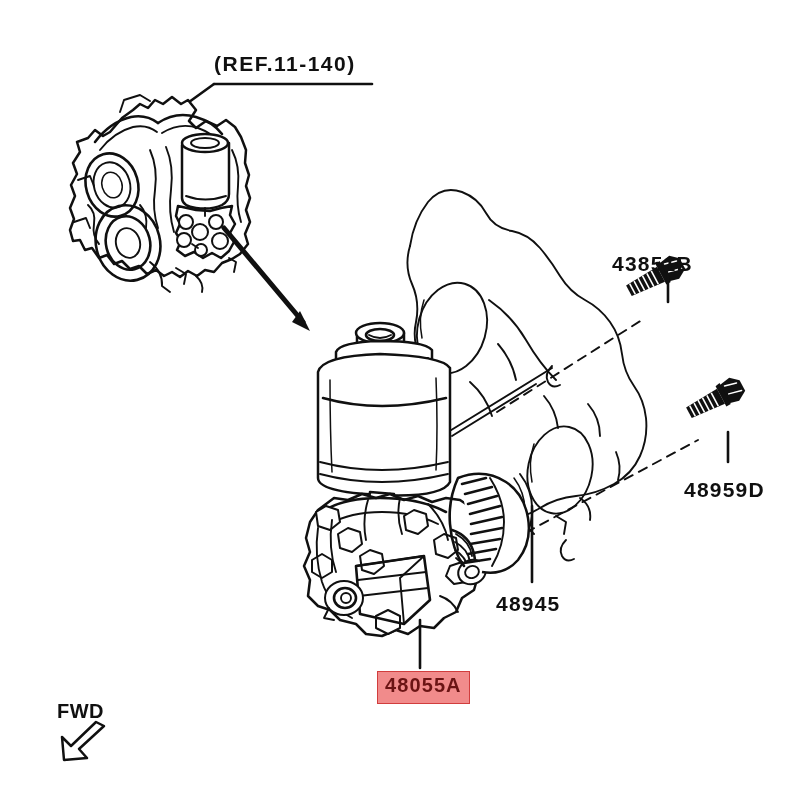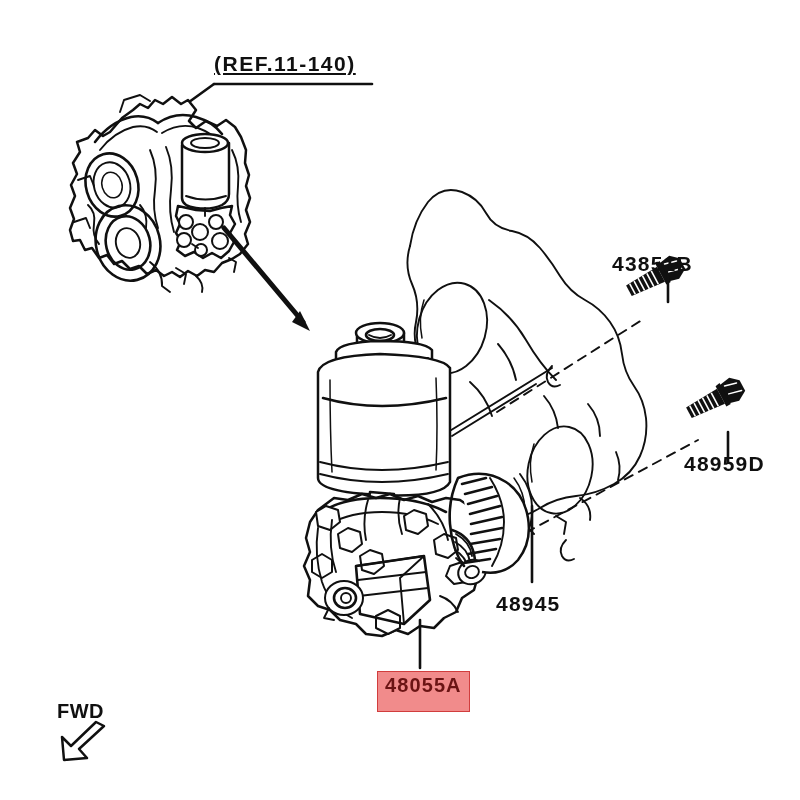--- a/index.html
+++ b/index.html
@@ -29,37 +29,36 @@
     font-weight: 700;
     letter-spacing: 1.2px;
     color: #101010;
     white-space: nowrap;
   }
   #ref-label {
     left: 214px;
     top: 52px;
     font-size: 21px;
     letter-spacing: 1.5px;
-    text-decoration: underline;
   }
   #label-48959b { left: 612px; top: 252px; }
-  #label-48959d { left: 684px; top: 452px; text-align: right; }
+  #label-48959d { left: 684px; top: 478px; text-align: right; }
   #label-48945  { left: 496px; top: 592px; }
   #label-fwd {
     left: 57px;
     top: 700px;
     font-size: 20px;
     letter-spacing: 0.5px;
     text-align: center;
   }
   #highlight-48055a {
     position: absolute;
     left: 377px;
     top: 671px;
-    padding: 3px 7px 16px 7px;
+    padding: 3px 7px 8px 7px;
     background: #f18b8b;
     border: 1px solid #d13d3d;
     color: #6b1414;
     font-family: "Liberation Sans", sans-serif;
     font-size: 20px;
     font-weight: 700;
     letter-spacing: 1.1px;
     line-height: 1;
     white-space: nowrap;
   }

